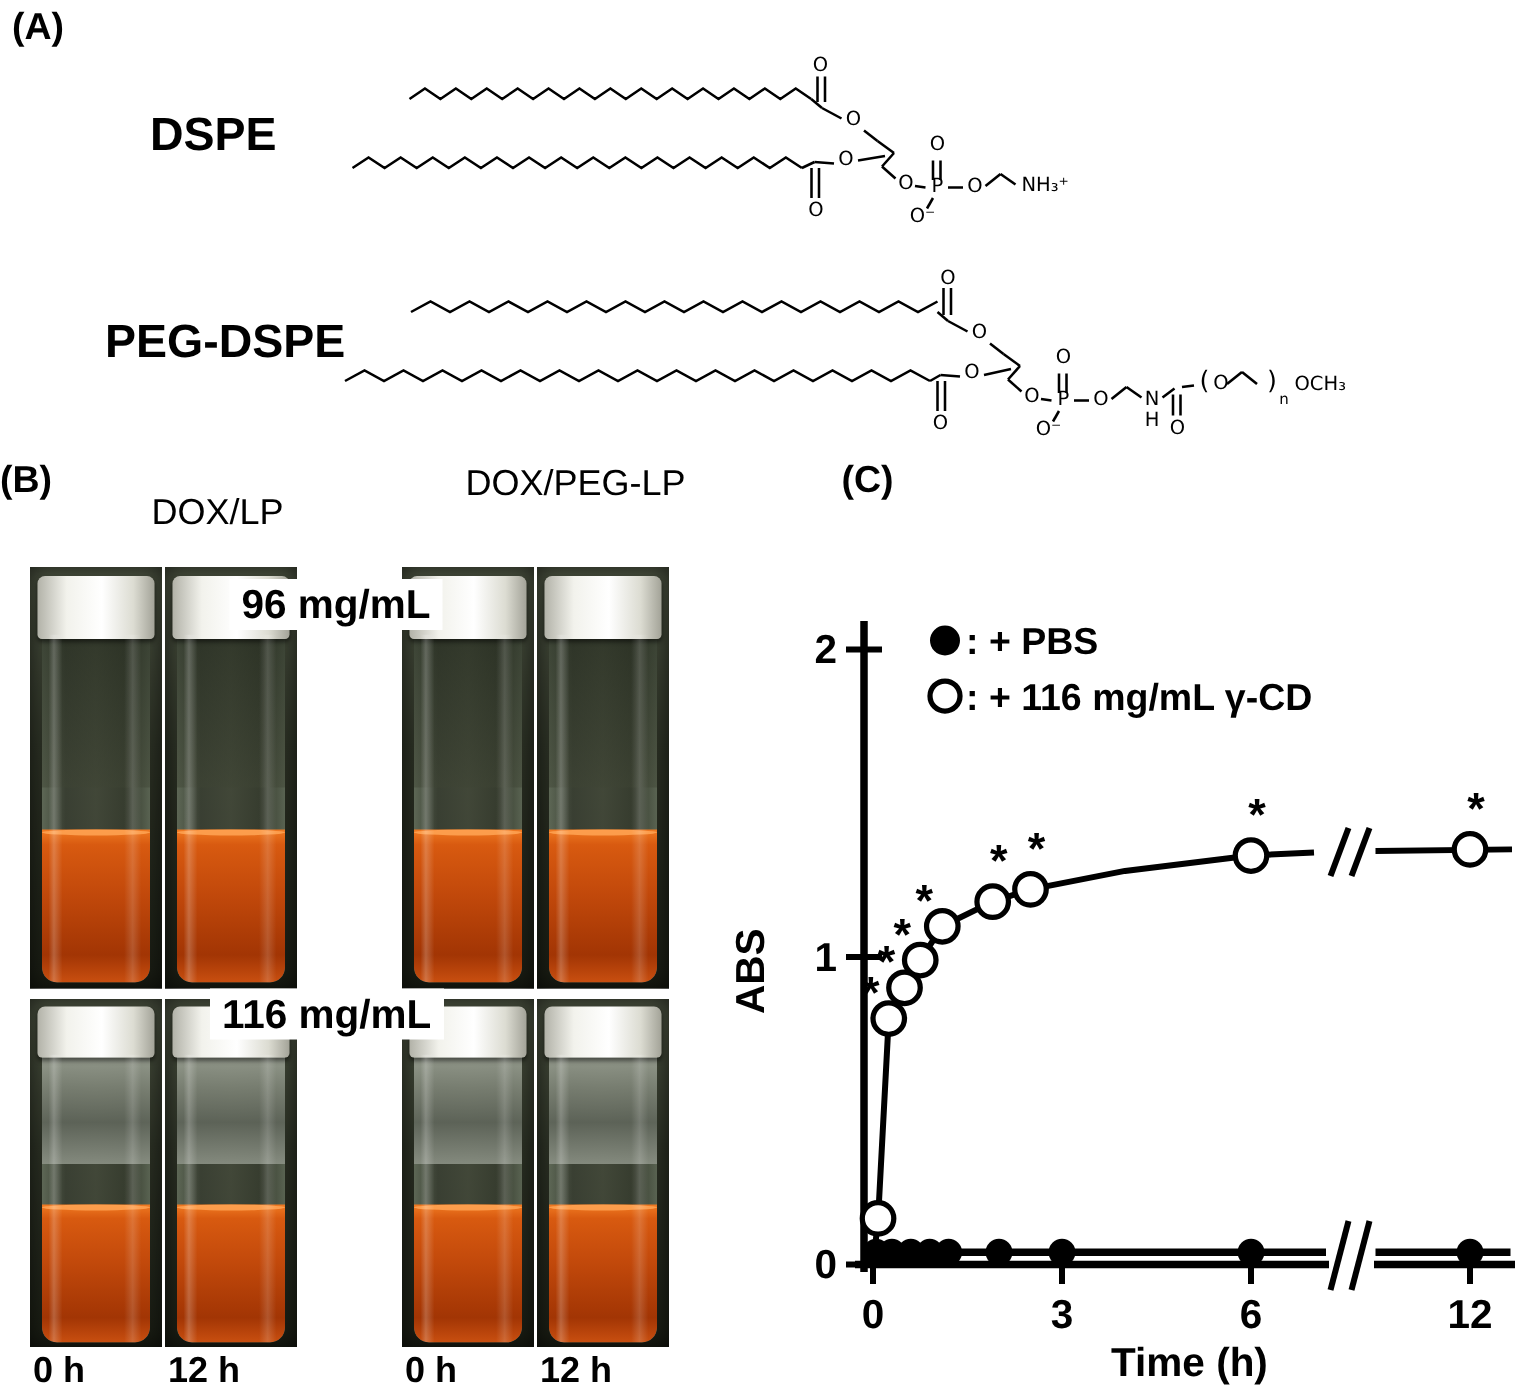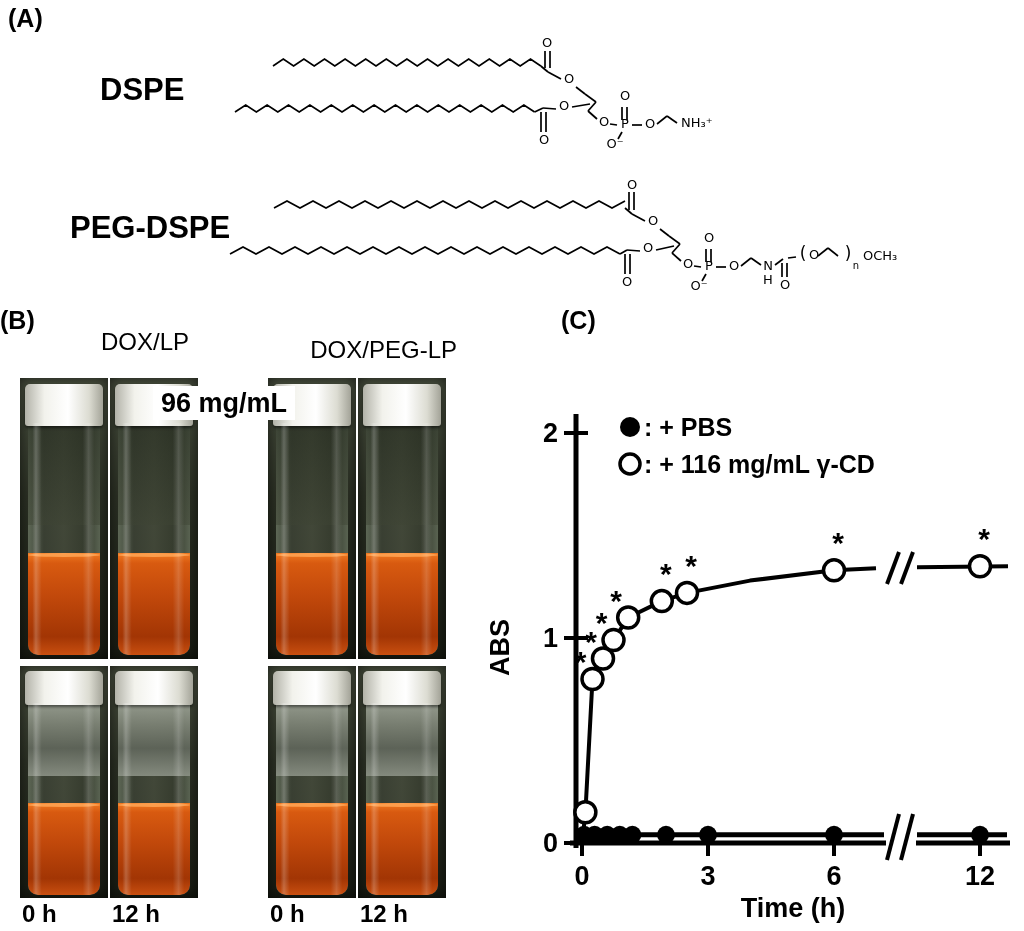--- a/index.html
+++ b/index.html
@@ -141,21 +141,21 @@
     <text x="557" y="131">O</text>
     <text x="575" y="101" class="paren">(</text>
     <text x="586" y="101">O</text>
     <text x="620" y="101" class="paren">)</text>
     <text x="628" y="111" class="small">n</text>
     <text x="635" y="102" class="ta-s">OCH₃</text>
   </svg>
 
   <span class="plabel" style="left:0px;top:306px">(B)</span>
   <span class="hdr" style="left:29px;top:328px;width:160px">DOX/LP</span>
-  <span class="hdr" style="left:257px;top:336px;width:200px">DOX/PEG-LP</span>
+  <span class="hdr" style="left:257px;top:309px;width:200px">DOX/PEG-LP</span>
 
   <div class="photo top" style="left:20px;top:378px;height:281px">
     <div class="cap"></div>
     <div class="glassbody">
         <div class="band"></div>
         <div class="liquid"></div>
       </div>
   </div>
   <div class="photo top" style="left:110px;top:378px;height:281px">
     <div class="cap"></div>
@@ -202,20 +202,21 @@
   </div>
   <div class="photo bot" style="left:358px;top:666px;height:232px">
     <div class="cap"></div>
     <div class="glassbody">
         <div class="band"></div>
         <div class="liquid"></div>
       </div>
   </div>
 
   <span class="conc" style="left:153px;top:386px">96 mg/mL</span>
+  <span class="conc" style="left:140px;top:659px">116 mg/mL</span>
 
   <span class="tl" style="left:22px;top:900px">0 h</span>
   <span class="tl" style="left:112px;top:900px">12 h</span>
   <span class="tl" style="left:270px;top:900px">0 h</span>
   <span class="tl" style="left:360px;top:900px">12 h</span>
 
   <span class="plabel" style="left:561px;top:306px">(C)</span>
   <span class="ylab" style="left:472px;top:632px">ABS</span>
   <svg id="abs-chart" style="left:518px;top:368px;width:500px;height:560px" viewBox="0 0 500 560">
       <line x1="58" y1="46" x2="58" y2="480" stroke="#000" stroke-width="5"></line>

